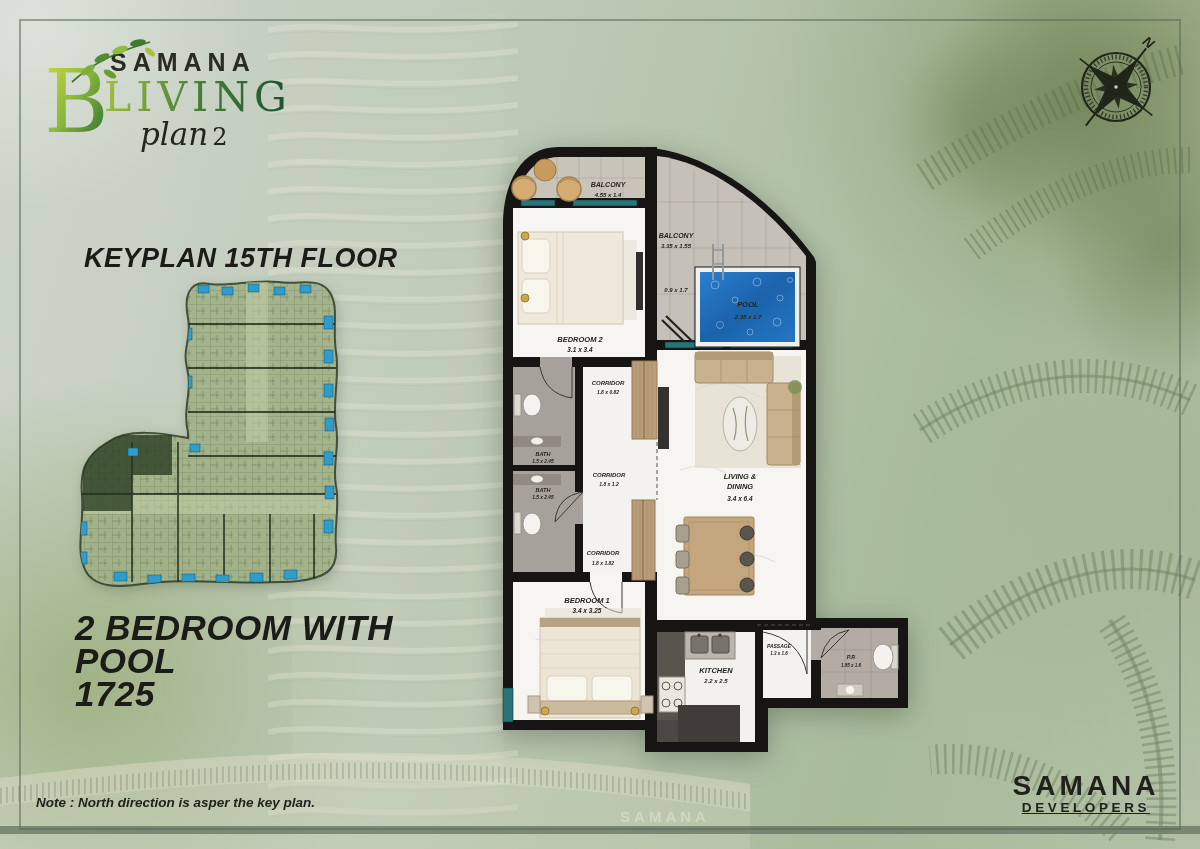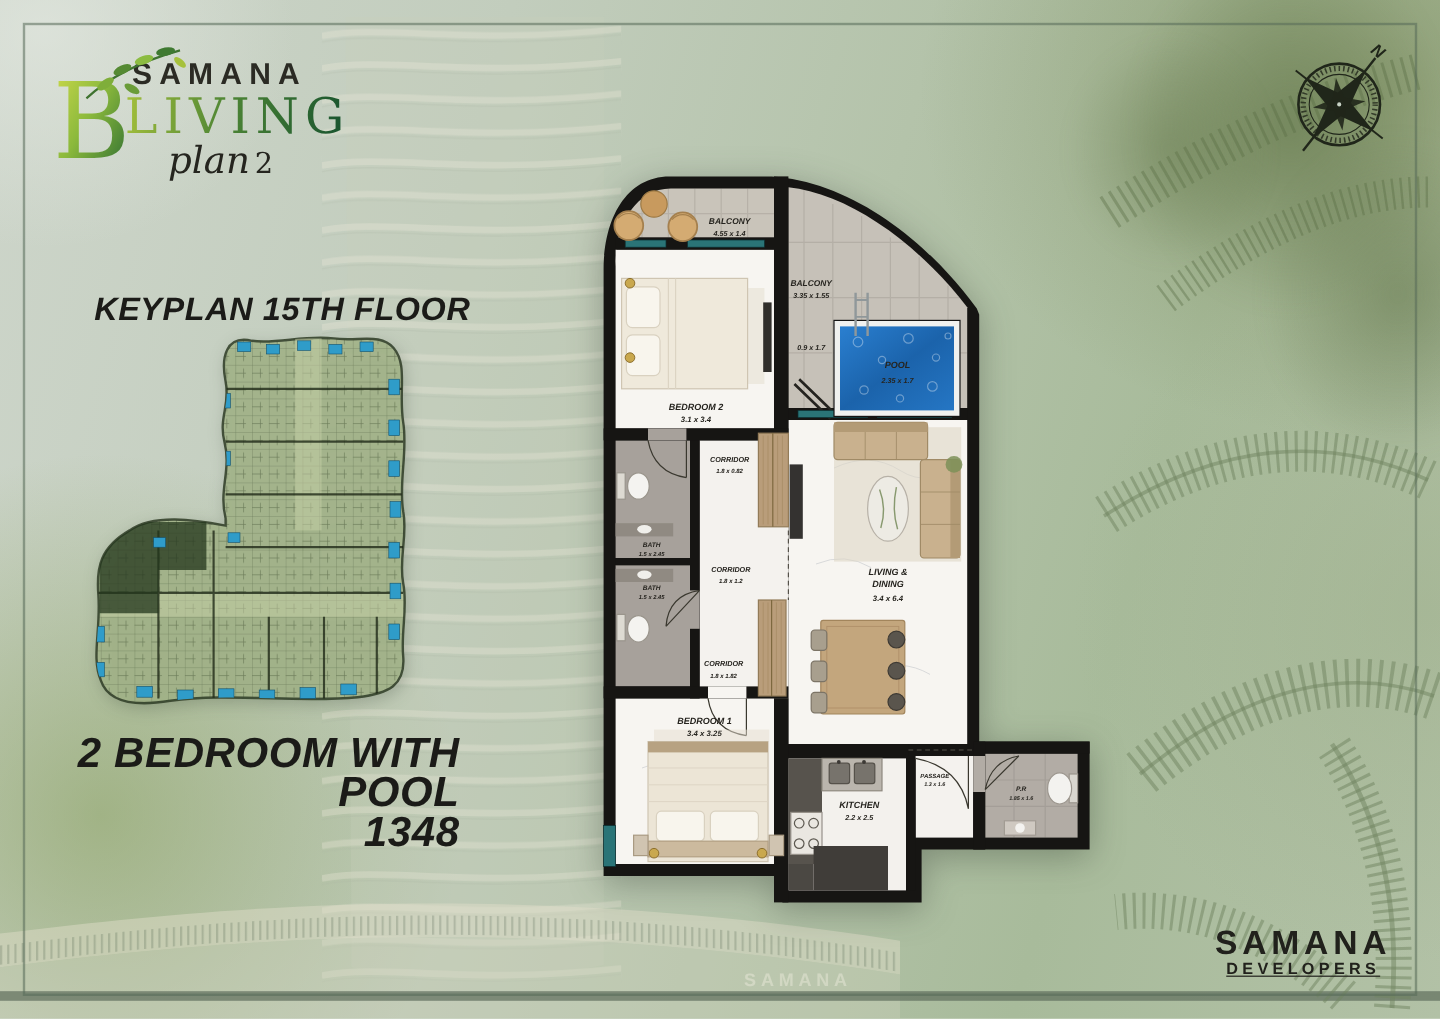--- a/index.html
+++ b/index.html
@@ -27,21 +27,21 @@
   .logo{position:absolute;left:38px;top:40px;width:240px;height:120px;}
   .logo-b{position:absolute;left:6px;top:24px;font-family:"DejaVu Serif",serif;font-size:88px;line-height:76px;font-weight:400;
     background:linear-gradient(120deg,#c9d84a 0%,#8bb93c 45%,#2c6c33 100%);-webkit-background-clip:text;background-clip:text;color:transparent;}
   .logo-samana{position:absolute;left:72px;top:8px;font-size:25px;letter-spacing:6px;font-weight:600;color:#2b2b24;}
   .logo-arari{position:absolute;left:66px;top:33px;font-family:"DejaVu Serif",serif;font-size:41px;letter-spacing:5px;
     background:linear-gradient(100deg,#a6c13c 0%,#4d8535 45%,#14502e 100%);-webkit-background-clip:text;background-clip:text;color:transparent;}
   .logo-views{position:absolute;left:102px;top:76px;font-family:"DejaVu Serif",serif;font-style:italic;font-size:31px;color:#25251f;}
   .logo-views .num{font-style:normal;font-size:24px;margin-left:4px;}
   .leaves{position:absolute;left:28px;top:-10px;width:92px;height:60px;}
 
-  .heading{position:absolute;font-weight:bold;font-style:italic;color:#1b1b18;text-align:right;letter-spacing:.5px;}
+  .heading{position:absolute;font-weight:bold;font-style:italic;color:#1b1b18;text-align:left;letter-spacing:.5px;margin-left:32px;}
   .keyplan-title{left:52px;top:243px;width:340px;font-size:27px;}
   .unit-title{left:43px;top:611px;width:340px;font-size:35px;line-height:33px;}
   .keyplan{position:absolute;left:70px;top:276px;width:280px;height:320px;filter:drop-shadow(2px 4px 6px rgba(40,50,40,.25));}
   .note{position:absolute;left:36px;top:795px;font-size:13.5px;font-style:italic;font-weight:bold;color:#22221e;}
   .compass{position:absolute;left:1066px;top:30px;width:100px;height:110px;}
   .developer{position:absolute;left:1006px;top:770px;width:160px;text-align:center;color:#21211c;}
   .developer .dev-name{font-size:28px;letter-spacing:4px;font-weight:600;}
   .developer .dev-div{font-size:13.5px;letter-spacing:3.6px;font-weight:600;margin-top:-2px;text-decoration:underline;}
 
   .floorplan{position:absolute;left:495px;top:140px;width:450px;height:620px;filter:drop-shadow(0 6px 14px rgba(40,50,40,.35));}
@@ -167,23 +167,24 @@
         <rect x="8" y="246" width="9" height="13"></rect>
           <rect x="8" y="276" width="9" height="12"></rect>
         <rect x="120" y="168" width="10" height="8"></rect>
           <rect x="58" y="172" width="10" height="8"></rect>
       </g>
     </g>
   </svg>
 
   <div class="heading unit-title">
     <div>2 BEDROOM WITH POOL</div>
-    <div>1348</div>
+    <div>1725</div>
   </div>
 
+  <div class="note">Note : North direction is asper the key plan.</div>
 
   <svg class="compass" viewBox="0 0 100 110">
     <g stroke="#20261a" fill="#20261a">
       <g transform="rotate(38 50 57)">
         <line x1="50" y1="8" x2="50" y2="106" stroke-width="2"></line>
         <line x1="4" y1="57" x2="96" y2="57" stroke-width="1.6"></line>
         <path d="M50,20 L57,50 L87,57 L57,64 L50,94 L43,64 L13,57 L43,50 Z" stroke="none"></path>
         <path d="M50,35 L55,52 L72,57 L55,62 L50,79 L45,62 L28,57 L45,52 Z" stroke="none" transform="rotate(45 50 57)" opacity="0.9"></path>
       </g>
       <circle cx="50" cy="57" r="34" fill="none" stroke-width="2.2"></circle>

